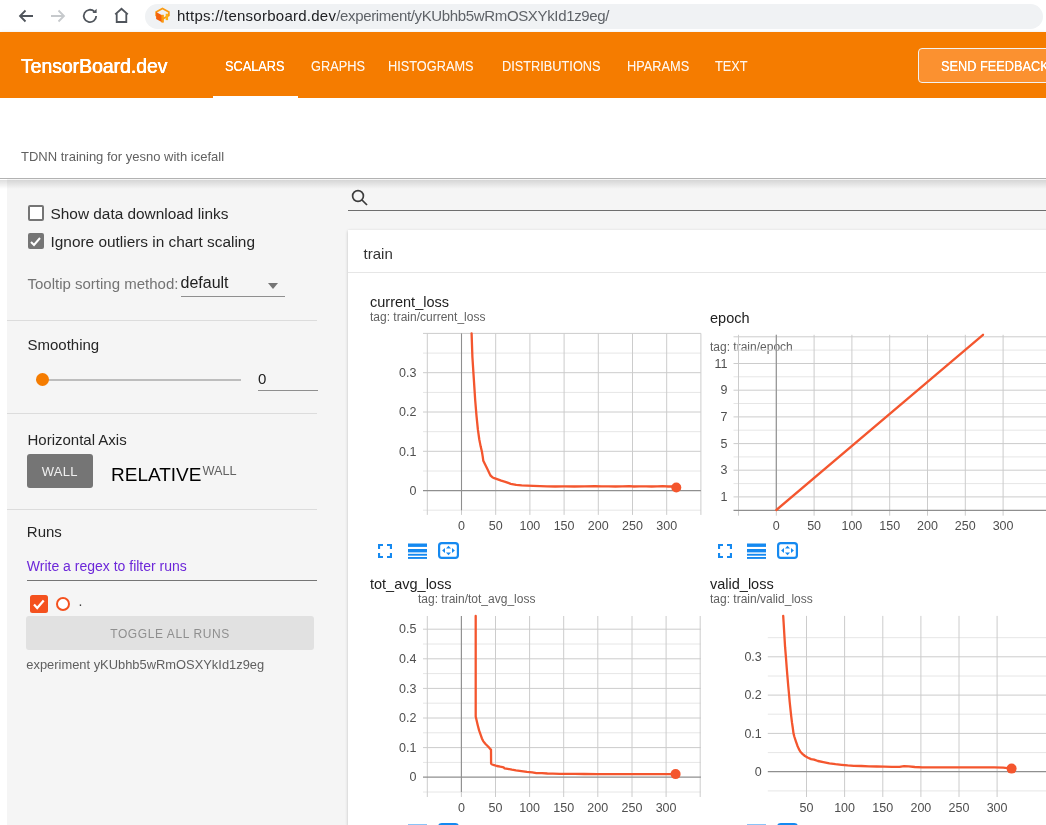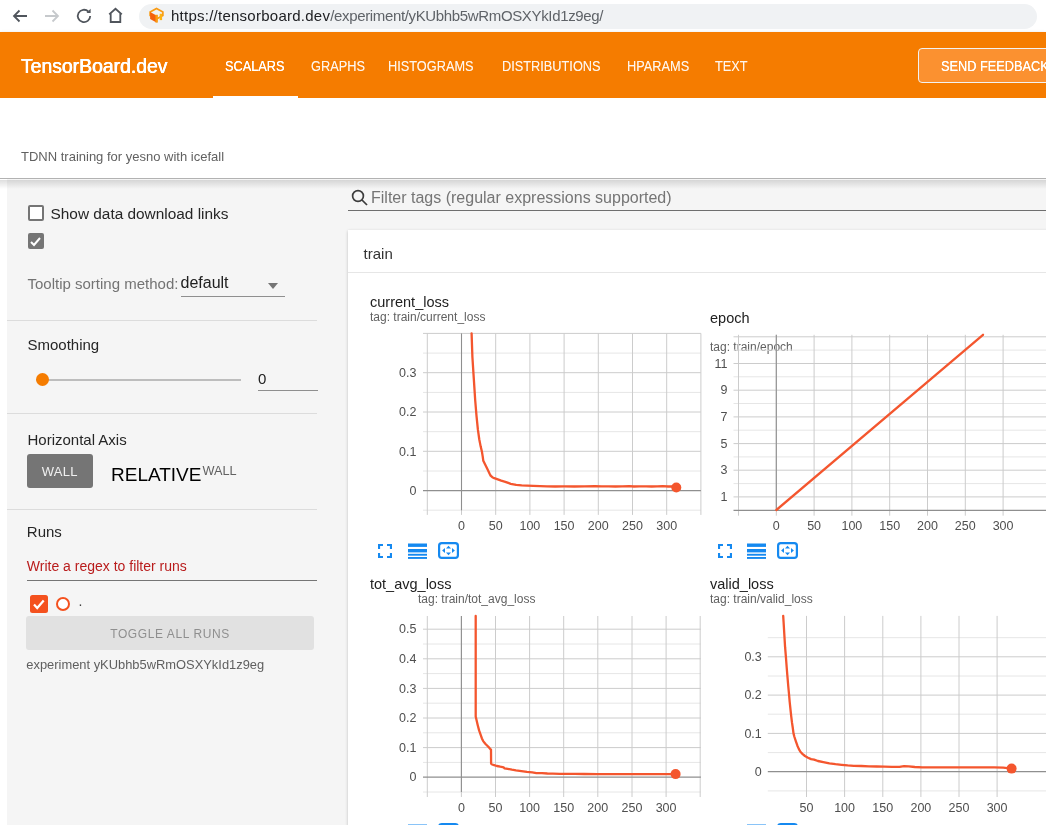--- a/index.html
+++ b/index.html
@@ -2,21 +2,21 @@
 <html><head><meta charset="utf-8"><title>TensorBoard.dev</title>
 <style>
 * { margin:0; padding:0; box-sizing:border-box; }
 body { font-family:"Liberation Sans", sans-serif; }
 #page { position:relative; width:1046px; height:825px; overflow:hidden; background:#fff; }
 .abs { position:absolute; white-space:nowrap; }
 </style></head>
 <body>
 <div id="page">
 
-<div class="abs" style="left:2px;top:0;width:908px;height:32px;background:#ffffff;">
+<div class="abs" style="left:8px;top:0;width:908px;height:32px;background:#ffffff;">
   <svg class="abs" style="left:9px;top:7px" width="18" height="18" viewBox="0 0 18 18">
     <path d="M16 9 H3 M8.5 3.5 L3 9 l5.5 5.5" fill="none" stroke="#50555c" stroke-width="1.8"></path>
       </svg>
   <svg class="abs" style="left:41px;top:7px" width="18" height="18" viewBox="0 0 18 18">
     <path d="M2 9 H15 M9.5 3.5 L15 9 l-5.5 5.5" fill="none" stroke="#c6c9cc" stroke-width="1.8"></path>
       </svg>
   <svg class="abs" style="left:73px;top:7px" width="18" height="18" viewBox="0 0 18 18">
     <path d="M15.2 9 a6.2 6.2 0 1 1 -1.9 -4.5" fill="none" stroke="#50555c" stroke-width="1.8"></path>
     <path d="M15.6 1.8 v4.1 h-4.1 z" fill="#50555c"></path>
       </svg>
@@ -51,20 +51,21 @@
 
 <div class="abs" style="left:0;top:179px;width:1046px;height:646px;background:#f5f5f5;"></div>
 <div class="abs" style="left:0;top:179px;width:7px;height:646px;background:#fff;"></div>
 
 <div class="abs" style="left:27.5px;top:204.5px;width:16px;height:16px;border:2px solid #757575;border-radius:2px;background:#fff;"></div>
 <div class="abs" style="left:50.5px;top:204.5px;font-size:15.4px;color:#262626;">Show data download links</div>
 <div class="abs" style="left:27.5px;top:233px;width:16px;height:16px;background:#757575;border-radius:2px;"></div>
 <svg class="abs" style="left:29px;top:235px" width="13" height="13" viewBox="0 0 13 13">
       <path d="M2 7 l3 3 l6 -7" fill="none" stroke="#fff" stroke-width="2"></path>
     </svg>
+<div class="abs" style="left:50.5px;top:233px;font-size:15.4px;color:#262626;">Ignore outliers in chart scaling</div>
 
 <div class="abs" style="left:27.5px;top:275px;font-size:15px;color:#737373;">Tooltip sorting method:</div>
 <div class="abs" style="left:180.5px;top:273.5px;font-size:16px;color:#212121;">default</div>
 <div class="abs" style="left:180.5px;top:295.8px;width:104.5px;height:1px;background:#8f8f8f;"></div>
 <svg class="abs" style="left:266.5px;top:281.5px" width="12" height="8" viewBox="0 0 12 8">
       <path d="M1 1 h10 l-5 6 z" fill="#757575"></path>
     </svg>
 
 <div class="abs" style="left:7px;top:319.5px;width:310px;height:1px;background:#dcdcdc;"></div>
 <div class="abs" style="left:27.5px;top:336px;font-size:15px;color:#262626;">Smoothing</div>
@@ -75,37 +76,36 @@
 
 <div class="abs" style="left:7px;top:412.5px;width:310px;height:1px;background:#dcdcdc;"></div>
 <div class="abs" style="left:27.5px;top:430.5px;font-size:15px;color:#262626;">Horizontal Axis</div>
 <div class="abs" style="left:26.8px;top:454px;width:66px;height:34px;background:#757575;border-radius:3px;"></div>
 <div class="abs" style="left:26.8px;top:464px;width:66px;text-align:center;font-size:13px;color:#f0f0f0;letter-spacing:0.3px;">WALL</div>
 <div class="abs" style="left:111px;top:464px;font-size:19px;color:#000000;letter-spacing:0;">RELATIVE</div>
 <div class="abs" style="left:202.5px;top:464px;font-size:12.7px;color:#616161;letter-spacing:0;">WALL</div>
 
 <div class="abs" style="left:7px;top:508.5px;width:310px;height:1px;background:#dcdcdc;"></div>
 <div class="abs" style="left:26.8px;top:522.5px;font-size:15px;color:#262626;">Runs</div>
-<div class="abs" style="left:26.8px;top:558px;font-size:14px;color:#b91c1c;">Write a regex to filter runs</div>
+<div class="abs" style="left:26.8px;top:558px;font-size:14px;color:#6d28d9;">Write a regex to filter runs</div>
 <div class="abs" style="left:26.8px;top:580px;width:290px;height:1.2px;background:#757575;"></div>
 <div class="abs" style="left:30.3px;top:594.5px;width:18px;height:18px;background:#f4511e;border-radius:2.5px;"></div>
 <svg class="abs" style="left:32.3px;top:597.5px" width="14" height="13" viewBox="0 0 14 13">
       <path d="M2 6.5 l3.2 3.5 l6.5 -7.5" fill="none" stroke="#fff" stroke-width="2.2"></path>
     </svg>
 <div class="abs" style="left:56px;top:596.5px;width:14px;height:14px;border:2px solid #f4511e;border-radius:50%;background:#fff;"></div>
 <div class="abs" style="left:78.5px;top:593px;font-size:14px;color:#424242;">.</div>
 <div class="abs" style="left:26.3px;top:616px;width:287.5px;height:33.5px;background:#e1e1e1;border-radius:3px;"></div>
 <div class="abs" style="left:26.3px;top:626.5px;width:287.5px;text-align:center;font-size:12px;color:#8f8f8f;letter-spacing:0.6px;">TOGGLE ALL RUNS</div>
 <div class="abs" style="left:26.3px;top:656.5px;font-size:12.9px;color:#5f5f5f;">experiment yKUbhb5wRmOSXYkId1z9eg</div>
 
 <svg class="abs" style="left:351px;top:189px" width="17" height="17" viewBox="0 0 17 17">
   <circle cx="7" cy="7" r="5.4" fill="none" stroke="#3c3c3c" stroke-width="1.7"></circle>
   <path d="M11 11 L16 16" stroke="#3c3c3c" stroke-width="1.7"></path>
     </svg>
-<div class="abs" style="left:371px;top:188.5px;font-size:16px;color:#757575;">Filter tags (regular expressions supported)</div>
 <div class="abs" style="left:348px;top:210px;width:698px;height:1.2px;background:#6e6e6e;"></div>
 
 <div class="abs" style="left:348px;top:229.6px;width:708px;height:596px;background:#fff;box-shadow:0 1px 3px rgba(0,0,0,0.22);"></div>
 <div class="abs" style="left:363.6px;top:245px;font-size:15px;color:#333;">train</div>
 <div class="abs" style="left:348px;top:272px;width:698px;height:1px;background:#e6e6e6;"></div>
 
 <div class="abs" style="left:370px;top:294px;font-size:14.5px;color:#212121;">current_loss</div>
 <div class="abs" style="left:370px;top:309.5px;font-size:12px;color:#616161;">tag: train/current_loss</div>
 <div class="abs" style="left:710px;top:294px;font-size:14.5px;color:#212121;margin-top:16px;">epoch</div>
 <div class="abs" style="left:710px;top:309.5px;font-size:12px;color:#616161;margin-top:30px;">tag: train/epoch</div>

